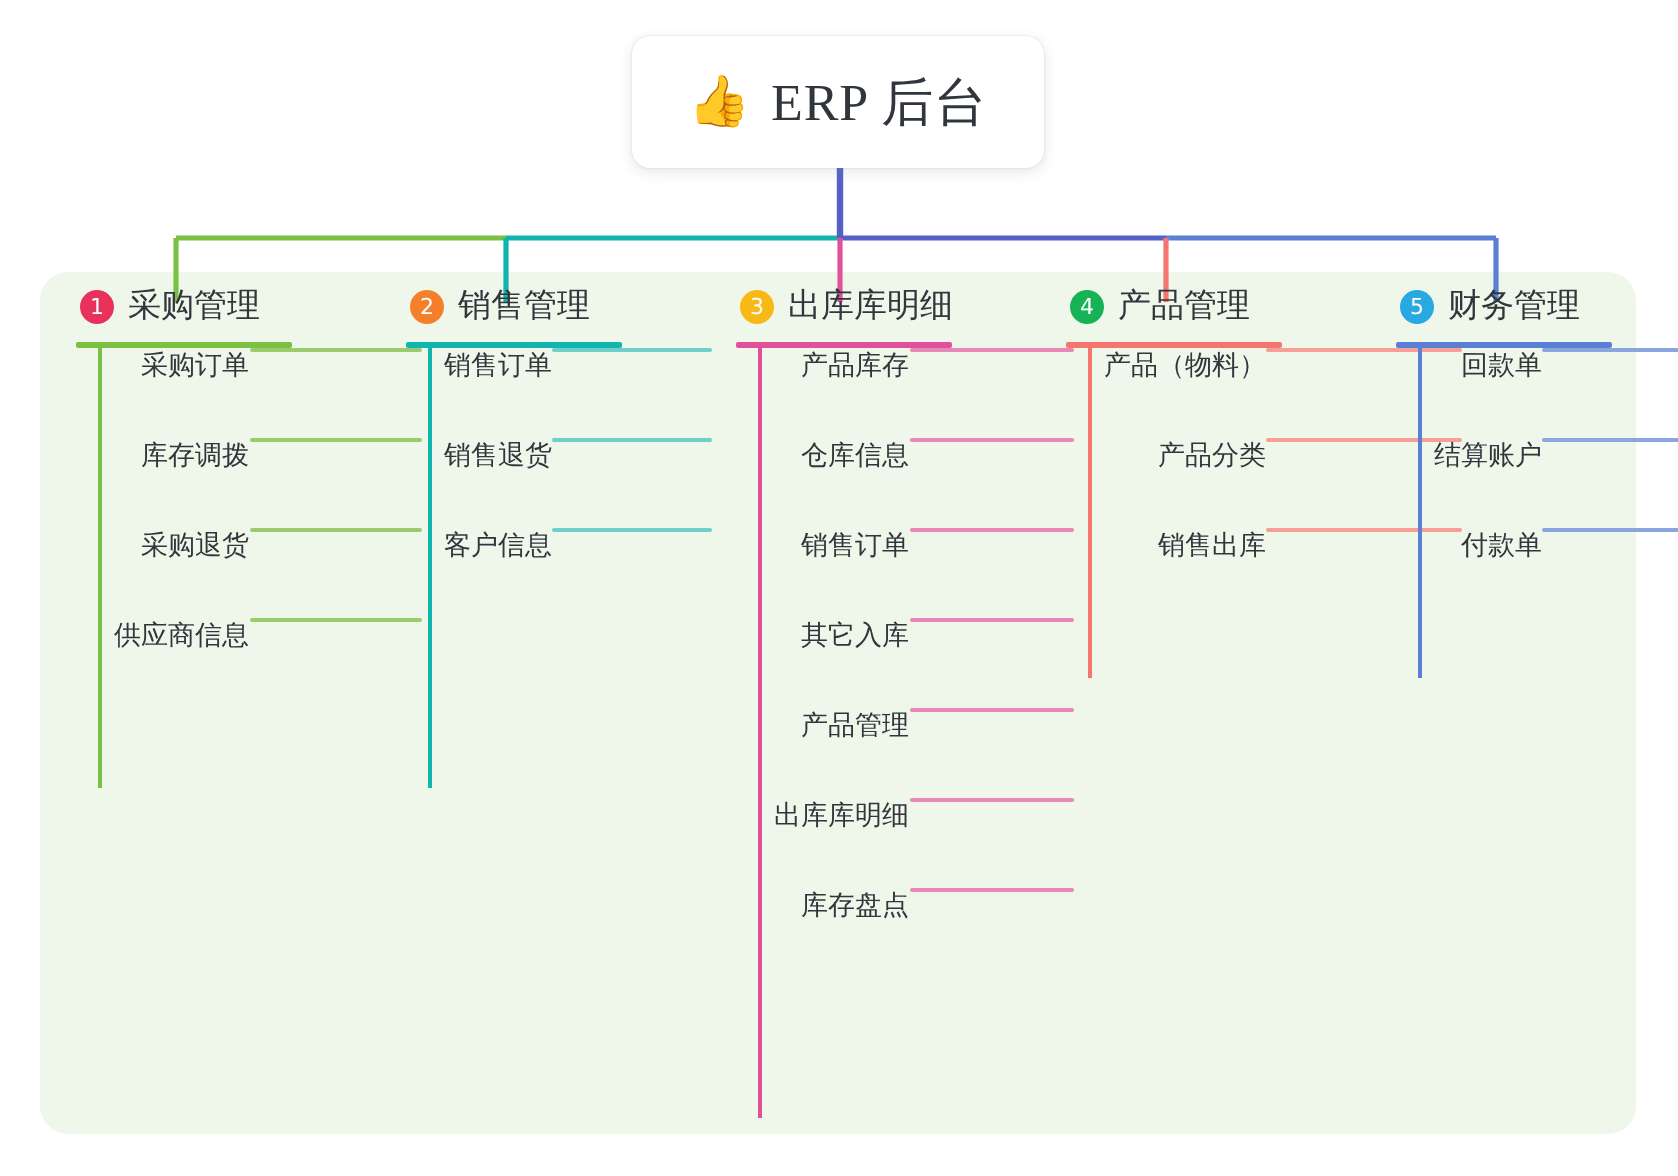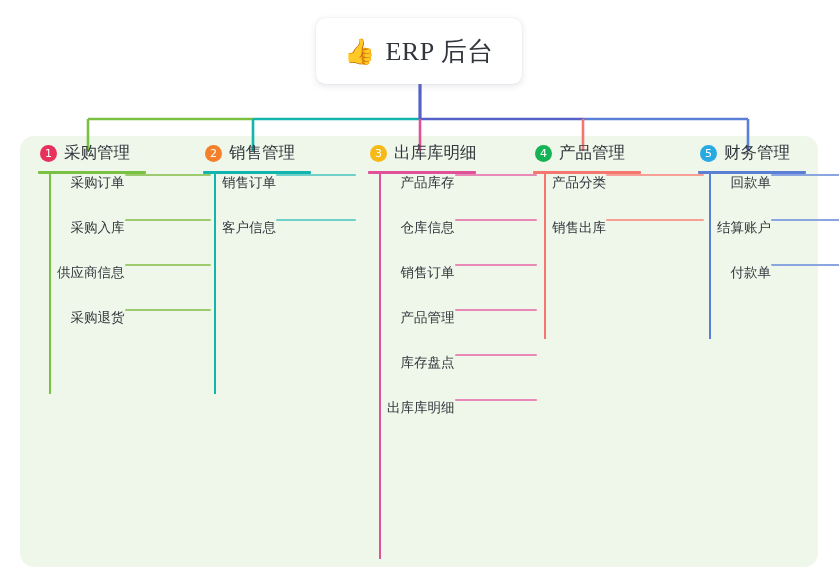--- a/index.html
+++ b/index.html
@@ -163,46 +163,50 @@
         <span class="head-label">采购管理</span>
       </div>
       <div class="head-rule" style="background: rgb(122, 193, 67); width: 108px;"></div>
       <div class="leaves">
         <div class="spine" style="background: rgb(122, 193, 67); height: 220px;"></div>
         <div class="leaf">
           <div class="leaf-label">采购订单</div>
           <div class="leaf-rule" style="background: rgb(156, 203, 110); width: 86px;"></div>
         </div>
         <div class="leaf">
-          <div class="leaf-label">采购入库</div>
+          <div class="leaf-label">库存调拨</div>
+          <div class="leaf-rule" style="background: rgb(156, 203, 110); width: 86px;"></div>
+        </div>
+        <div class="leaf">
+          <div class="leaf-label">采购退货</div>
           <div class="leaf-rule" style="background: rgb(156, 203, 110); width: 86px;"></div>
         </div>
         <div class="leaf">
           <div class="leaf-label">供应商信息</div>
-          <div class="leaf-rule" style="background: rgb(156, 203, 110); width: 86px;"></div>
-        </div>
-        <div class="leaf">
-          <div class="leaf-label">采购退货</div>
           <div class="leaf-rule" style="background: rgb(156, 203, 110); width: 86px;"></div>
         </div>
       </div>
     </div>
     <div class="column" style="left: 203px;">
       <div class="col-head">
         <span class="badge" style="background: rgb(245, 128, 43);">2</span>
         <span class="head-label">销售管理</span>
       </div>
       <div class="head-rule" style="background: rgb(18, 181, 173); width: 108px;"></div>
       <div class="leaves">
         <div class="spine" style="background: rgb(18, 181, 173); height: 220px;"></div>
         <div class="leaf">
           <div class="leaf-label">销售订单</div>
           <div class="leaf-rule" style="background: rgb(111, 207, 201); width: 80px;"></div>
         </div>
         <div class="leaf">
+          <div class="leaf-label">销售退货</div>
+          <div class="leaf-rule" style="background: rgb(111, 207, 201); width: 80px;"></div>
+        </div>
+        <div class="leaf">
           <div class="leaf-label">客户信息</div>
           <div class="leaf-rule" style="background: rgb(111, 207, 201); width: 80px;"></div>
         </div>
       </div>
     </div>
     <div class="column" style="left: 368px;">
       <div class="col-head">
         <span class="badge" style="background: rgb(247, 185, 22);">3</span>
         <span class="head-label">出库库明细</span>
       </div>
@@ -215,42 +219,50 @@
         </div>
         <div class="leaf">
           <div class="leaf-label">仓库信息</div>
           <div class="leaf-rule" style="background: rgb(232, 136, 182); width: 82px;"></div>
         </div>
         <div class="leaf">
           <div class="leaf-label">销售订单</div>
           <div class="leaf-rule" style="background: rgb(232, 136, 182); width: 82px;"></div>
         </div>
         <div class="leaf">
+          <div class="leaf-label">其它入库</div>
+          <div class="leaf-rule" style="background: rgb(232, 136, 182); width: 82px;"></div>
+        </div>
+        <div class="leaf">
           <div class="leaf-label">产品管理</div>
           <div class="leaf-rule" style="background: rgb(232, 136, 182); width: 82px;"></div>
         </div>
         <div class="leaf">
+          <div class="leaf-label">出库库明细</div>
+          <div class="leaf-rule" style="background: rgb(232, 136, 182); width: 82px;"></div>
+        </div>
+        <div class="leaf">
           <div class="leaf-label">库存盘点</div>
-          <div class="leaf-rule" style="background: rgb(232, 136, 182); width: 82px;"></div>
-        </div>
-        <div class="leaf">
-          <div class="leaf-label">出库库明细</div>
           <div class="leaf-rule" style="background: rgb(232, 136, 182); width: 82px;"></div>
         </div>
       </div>
     </div>
     <div class="column" style="left: 533px;">
       <div class="col-head">
         <span class="badge" style="background: rgb(22, 179, 86);">4</span>
         <span class="head-label">产品管理</span>
       </div>
       <div class="head-rule" style="background: rgb(244, 118, 110); width: 108px;"></div>
       <div class="leaves">
         <div class="spine" style="background: rgb(244, 118, 110); height: 165px;"></div>
         <div class="leaf">
+          <div class="leaf-label">产品（物料）</div>
+          <div class="leaf-rule" style="background: rgb(247, 158, 151); width: 98px;"></div>
+        </div>
+        <div class="leaf">
           <div class="leaf-label">产品分类</div>
           <div class="leaf-rule" style="background: rgb(247, 158, 151); width: 98px;"></div>
         </div>
         <div class="leaf">
           <div class="leaf-label">销售出库</div>
           <div class="leaf-rule" style="background: rgb(247, 158, 151); width: 98px;"></div>
         </div>
       </div>
     </div>
     <div class="column" style="left: 698px;">

